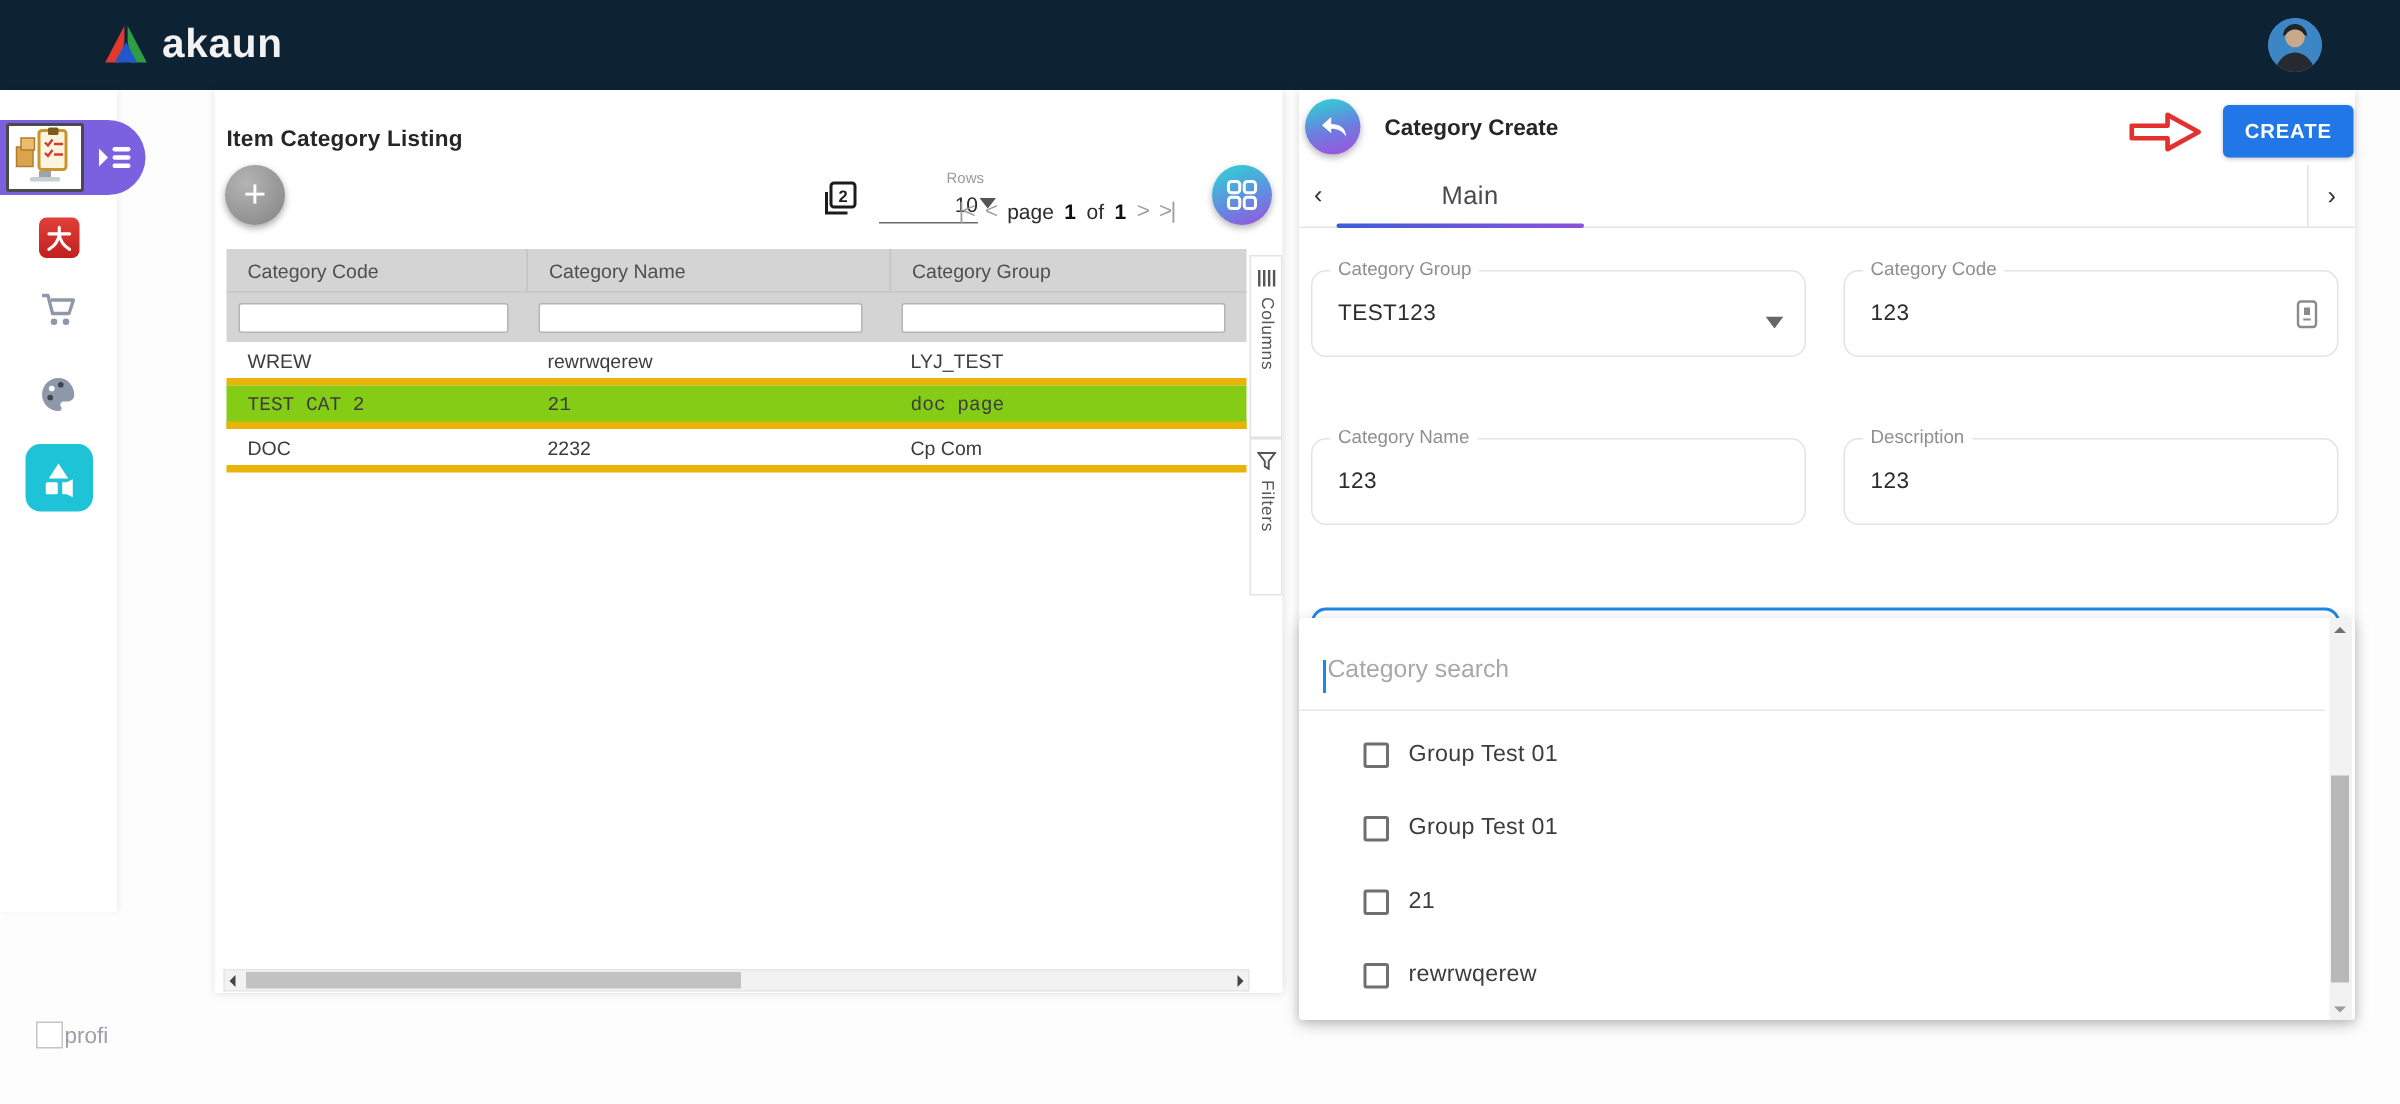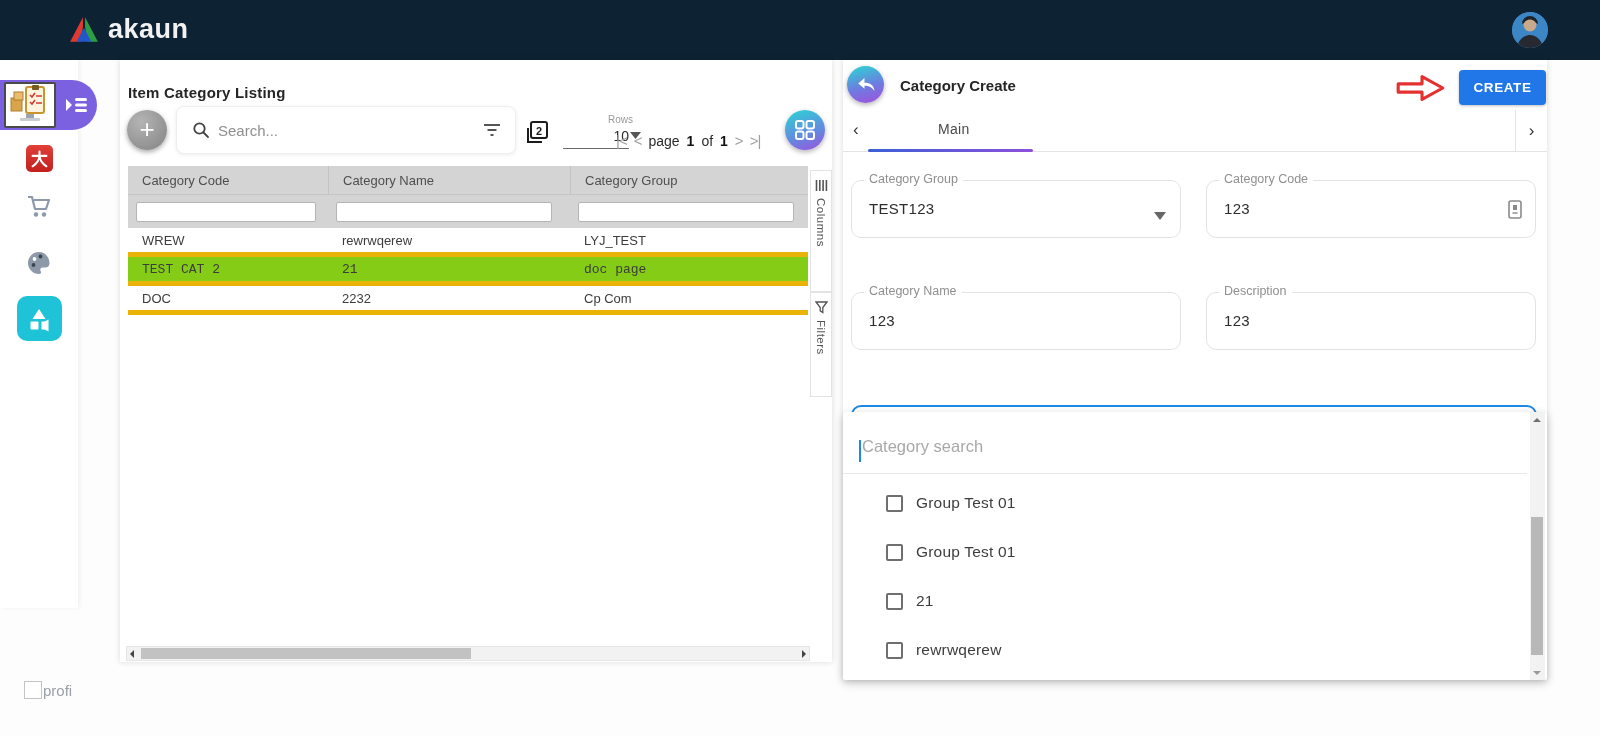--- a/index.html
+++ b/index.html
@@ -17,21 +17,21 @@
   .app-thumb { position:absolute; left:4px; top:2px; width:52px; height:46px; background:#fff; border:2px solid #4a4a4a; border-radius:2px; }
   .pill-toggle { position:absolute; left:64px; top:14px; }
   .side-ic { position:absolute; left:0; width:78px; display:flex; justify-content:center; }
   .red-app { width:27px; height:27px; border-radius:5px; background:linear-gradient(#e04038,#c21f1f); display:flex; align-items:center; justify-content:center; }
   .cyan-app { width:45px; height:45px; border-radius:10px; background:#1fc3d7; display:flex; align-items:center; justify-content:center; }
   .profile-row { position:absolute; left:24px; top:621px; display:flex; align-items:center; }
   .profile-box { width:18px; height:18px; border:1px solid #c4c4c4; background:#fff; }
   .profile-label { color:#9aa0a8; font-size:15px; margin-left:1px; }
 
   
-  .card { position:absolute; background:#fff; box-shadow:0 0 6px rgba(0,0,0,.14); }
+  .card { position:absolute; background:#fff; box-shadow:0 0 6px rgba(0,0,0,.14);margin-left:23px; }
   .listing-card { left:120px; top:60px; width:712px; height:602px; }
   .detail-card  { left:843px; top:60px; width:704px; height:620px; }
 
   
   .listing-title { position:absolute; left:8px; top:24px; font-size:15px; font-weight:bold; color:#262626; letter-spacing:.2px; }
   .add-btn { position:absolute; left:7px; top:50px; width:40px; height:40px; border-radius:50%;
              background:radial-gradient(circle at 35% 30%, #b4b4b4, #838383); box-shadow:0 2px 5px rgba(0,0,0,.35);
              color:#fff; font-size:26px; line-height:38px; text-align:center; }
   .search-box { position:absolute; left:56px; top:46px; width:340px; height:48px; background:#fff; border:1px solid #efefef;
                 border-radius:8px; box-shadow:0 1px 4px rgba(0,0,0,.08); display:flex; align-items:center; }
@@ -76,21 +76,21 @@
               background:linear-gradient(165deg,#2fd0d4 5%,#6d7ce0 55%,#a34fde 100%);
               box-shadow:0 2px 5px rgba(0,0,0,.3); display:flex; align-items:center; justify-content:center; }
   .detail-title { position:absolute; left:57px; top:17px; font-size:15px; font-weight:bold; color:#262626; }
   .annot-arrow { position:absolute; left:552px; top:14px; }
   .create-btn { position:absolute; left:616px; top:10px; width:87px; height:35px; background:#2177e8; border:none; border-radius:4px;
                 color:#fff; font-size:13.5px; font-weight:bold; letter-spacing:.6px; box-shadow:0 1px 3px rgba(0,0,0,.25); }
 
   
   .tabbar { position:absolute; left:0; top:50px; width:704px; height:42px; border-bottom:1px solid #e4e4e4; }
   .tab-chev { position:absolute; top:10px; font-size:17px; color:#333; }
-  .tab-main { position:absolute; left:95px; top:11px; font-size:14px; color:#4a4a4a; letter-spacing:.3px; }
+  .tab-main { position:absolute; left:95px; top:11px; font-size:17px; color:#4a4a4a; letter-spacing:.3px; }
   .tab-underline { position:absolute; left:25px; top:39px; width:165px; height:3px; border-radius:2px;
                    background:linear-gradient(90deg,#3d5fd6,#8c51d9); }
   .tab-right-box { position:absolute; left:672px; top:0; width:32px; height:42px; border-left:1px solid #e4e4e4; display:flex; align-items:center; justify-content:center; }
 
   
   .field { position:absolute; width:330px; height:58px; border:1px solid #e3e3e3; border-radius:10px; background:#fff; }
   .field .flabel { position:absolute; top:-9px; left:12px; background:#fff; padding:0 5px; font-size:12.5px; color:#8f8f8f; }
   .field .fvalue { position:absolute; left:17px; top:19px; font-size:15px; color:#2d2d2d; letter-spacing:.3px; }
   .field .fcaret { position:absolute; right:14px; top:25px; }
   .field .ficon  { position:absolute; right:12px; top:18px; }
@@ -197,32 +197,20 @@
     <span class="profile-box"></span>
     <span class="profile-label">profi</span>
   </div>
 </div>
 
 <div class="card listing-card">
   <div class="listing-title">Item Category Listing</div>
 
   <div class="add-btn">+</div>
 
-  <div class="search-box">
-    <svg width="18" height="18" viewBox="0 0 18 18" style="margin:0 8px 0 15px;">
-      <circle cx="7.5" cy="7.5" r="5.2" fill="none" stroke="#444" stroke-width="1.8"></circle>
-      <line x1="11.5" y1="11.5" x2="16" y2="16" stroke="#444" stroke-width="1.8" stroke-linecap="round"></line>
-    </svg>
-    <input type="text" placeholder="Search..." style="">
-    <svg width="18" height="14" viewBox="0 0 18 14" style="margin-right:14px;">
-      <line x1="1" y1="2" x2="17" y2="2" stroke="#555" stroke-width="2"></line>
-      <line x1="4.5" y1="7" x2="13.5" y2="7" stroke="#555" stroke-width="2"></line>
-      <line x1="7.5" y1="12" x2="10.5" y2="12" stroke="#555" stroke-width="2"></line>
-    </svg>
-  </div>
 
   <div class="pages-ic">
     <svg width="26" height="26" viewBox="0 0 26 26">
       <path d="M4 8 v14 h14" fill="none" stroke="#1c1c1c" stroke-width="2"></path>
       <rect x="7" y="2" width="16" height="16" rx="2" fill="#fff" stroke="#1c1c1c" stroke-width="2"></rect>
       <text x="15" y="14.5" font-size="11" font-weight="bold" fill="#1c1c1c" text-anchor="middle" font-family="Liberation Sans, sans-serif">2</text>
     </svg>
   </div>
 
   <div class="rows-wrap">

